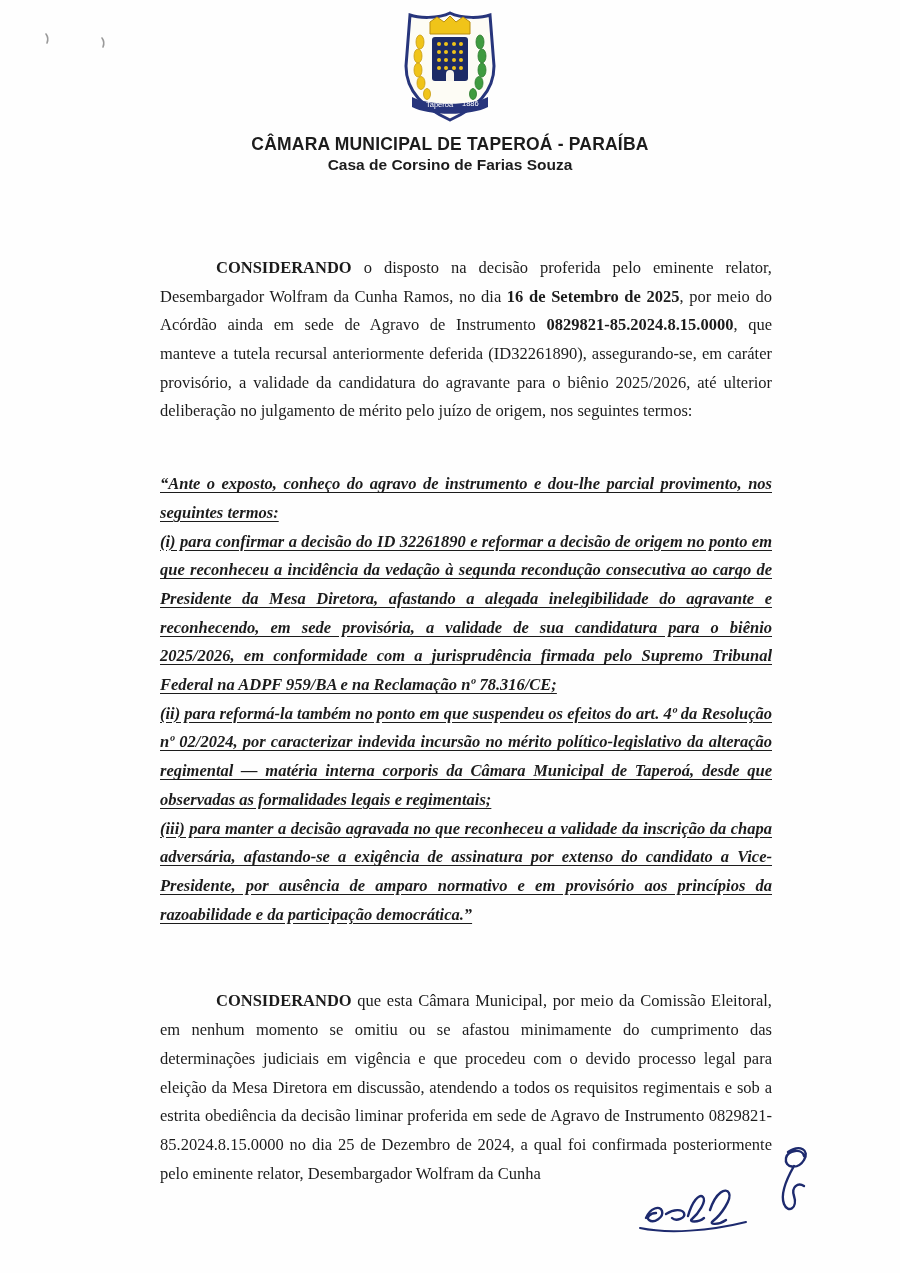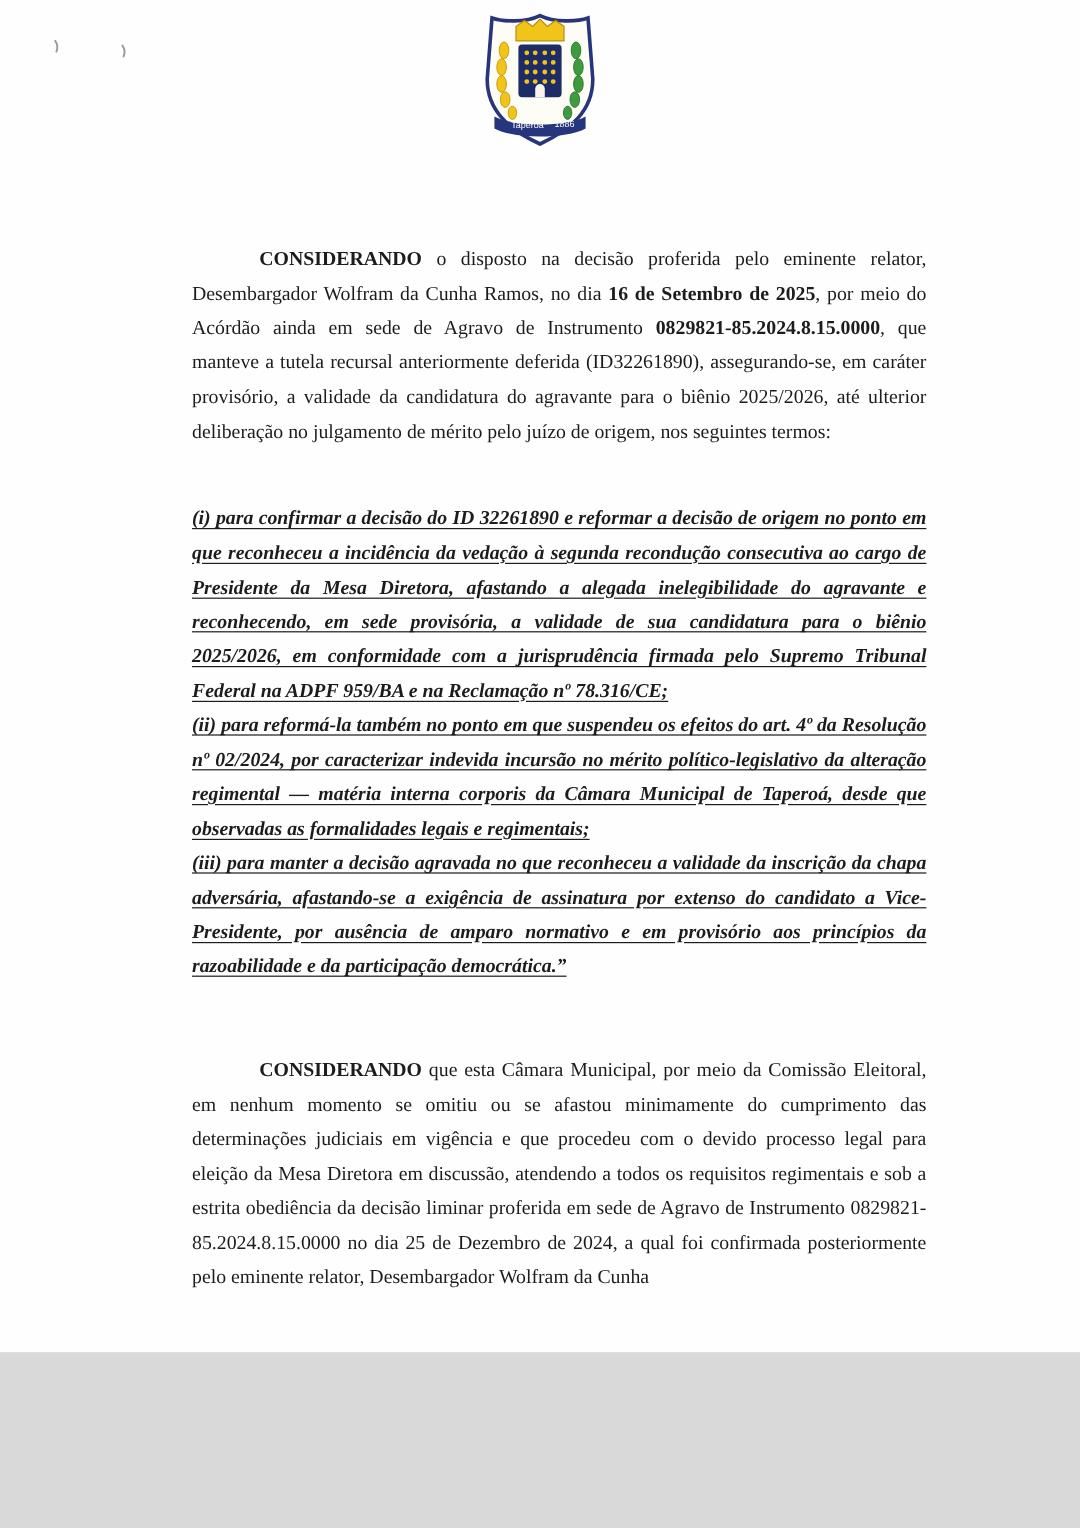--- a/index.html
+++ b/index.html
@@ -1,18 +1,18 @@
 <!DOCTYPE html>
 <html><head>
 <meta charset="utf-8">
 <style>
   html, body { margin:0; padding:0; background:#d9d9d9; }
   .page {
     position:relative;
-    width:900px; height:1127px;
+    width:900px; height:1273px;
     margin:0 auto;
     background:#fefefe;
     font-family:"Liberation Serif", serif;
     color:#1c1c1c;
     overflow:hidden;
   }
   .header { text-align:center; padding-top:10px; }
   .logo { display:block; margin:0 auto; }
   .h-title {
     font-family:"Liberation Sans", sans-serif;
@@ -94,28 +94,31 @@
           <circle cx="58" cy="58" r="2"></circle>
           <circle cx="66" cy="58" r="2"></circle>
           <circle cx="73" cy="58" r="2"></circle>
       </g>
       <path d="M58 71 L58 64 A4 4 0 0 1 66 64 L66 71 Z" fill="#f7f4ec"></path>
       <path d="M24 87 C40 96 84 96 100 87 L100 97 C84 106 40 106 24 97 Z" fill="#27357c"></path>
       <text x="38" y="97" font-size="7.5" fill="#ffffff" font-family="Liberation Sans, sans-serif">Taperoá</text>
       <text x="74" y="96" font-size="7.5" fill="#ffffff" font-family="Liberation Sans, sans-serif">1886</text>
     </svg>
 
+    <div class="h-title">CÂMARA MUNICIPAL DE TAPEROÁ - PARAÍBA</div>
+    <div class="h-sub">Casa de Corsino de Farias Souza</div>
   </div>
 
   <div class="content">
 
 
     <p class="c-para"><b>CONSIDERANDO</b><span> o disposto na decisão proferida pelo eminente relator, Desembargador Wolfram da Cunha Ramos, no dia </span><b>16 de Setembro de 2025</b><span>, por meio do Acórdão ainda em sede de Agravo de Instrumento </span><b>0829821-85.2024.8.15.0000</b><span>, que manteve a tutela recursal anteriormente deferida (ID32261890), assegurando-se, em caráter provisório, a validade da candidatura do agravante para o biênio 2025/2026, até ulterior deliberação no julgamento de mérito pelo juízo de origem, nos seguintes termos:</span></p>
 
     <div class="quote">
+      <p>“Ante o exposto, conheço do agravo de instrumento e dou-lhe parcial provimento, nos seguintes termos:</p>
       <p>(i) para confirmar a decisão do ID 32261890 e reformar a decisão de origem no ponto em que reconheceu a incidência da vedação à segunda recondução consecutiva ao cargo de Presidente da Mesa Diretora, afastando a alegada inelegibilidade do agravante e reconhecendo, em sede provisória, a validade de sua candidatura para o biênio 2025/2026, em conformidade com a jurisprudência firmada pelo Supremo Tribunal Federal na ADPF 959/BA e na Reclamação nº 78.316/CE;</p>
       <p>(ii) para reformá-la também no ponto em que suspendeu os efeitos do art. 4º da Resolução nº 02/2024, por caracterizar indevida incursão no mérito político-legislativo da alteração regimental — matéria interna corporis da Câmara Municipal de Taperoá, desde que observadas as formalidades legais e regimentais;</p>
       <p>(iii) para manter a decisão agravada no que reconheceu a validade da inscrição da chapa adversária, afastando-se a exigência de assinatura por extenso do candidato a Vice-Presidente, por ausência de amparo normativo e em provisório aos princípios da razoabilidade e da participação democrática.”</p>
     </div>
 
     <p class="c-para c-para-2"><b>CONSIDERANDO</b><span> que esta Câmara Municipal, por meio da Comissão Eleitoral, em nenhum momento se omitiu ou se afastou minimamente do cumprimento das determinações judiciais em vigência e que procedeu com o devido processo legal para eleição da Mesa Diretora em discussão, atendendo a todos os requisitos regimentais e sob a estrita obediência da decisão liminar proferida em sede de Agravo de Instrumento 0829821-85.2024.8.15.0000 no dia 25 de Dezembro de 2024, a qual foi confirmada posteriormente pelo eminente relator, Desembargador Wolfram da Cunha</span></p>
 
   </div>
 
   <svg class="sig sig-bottom" width="116" height="62" viewBox="0 0 116 62">

